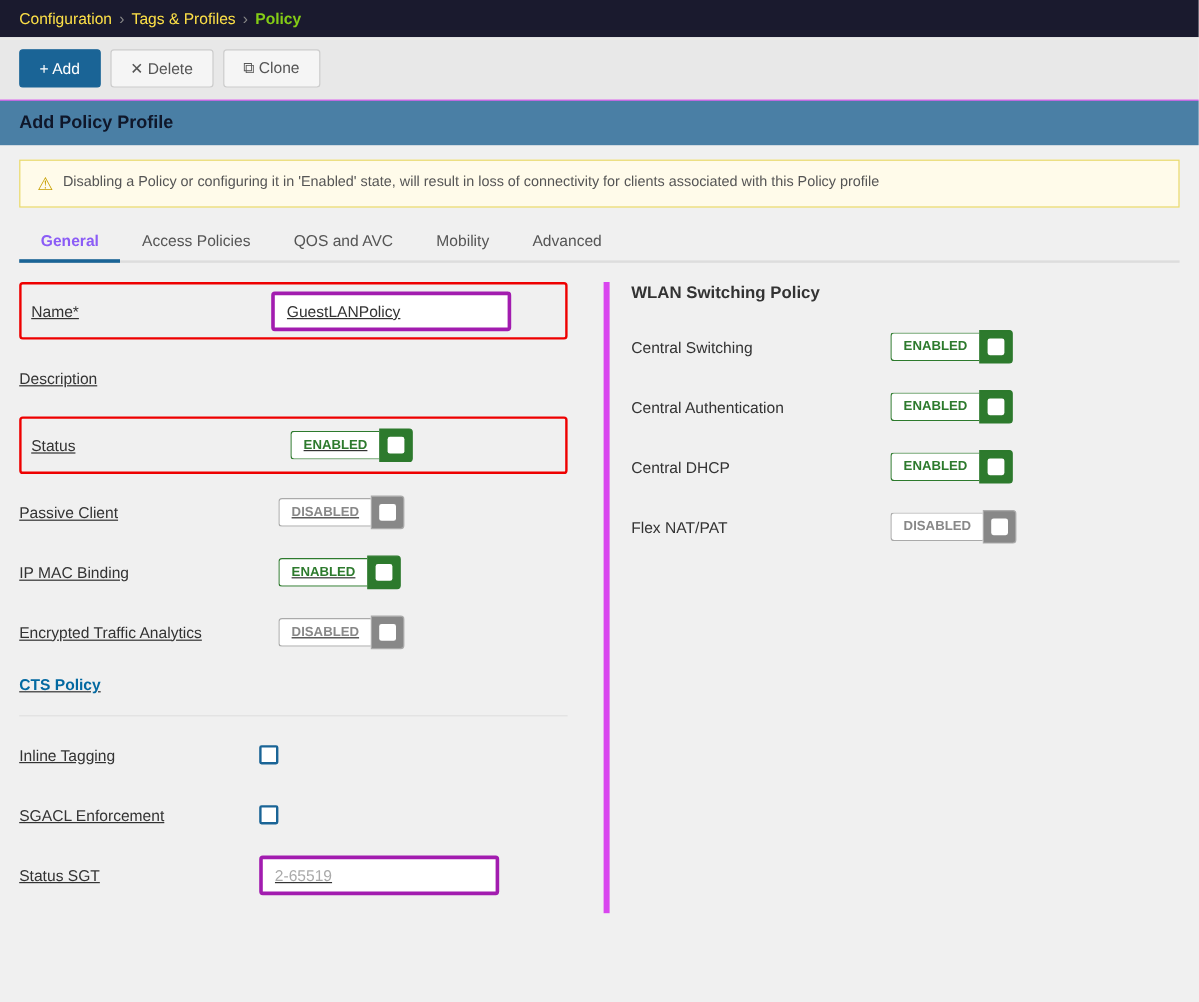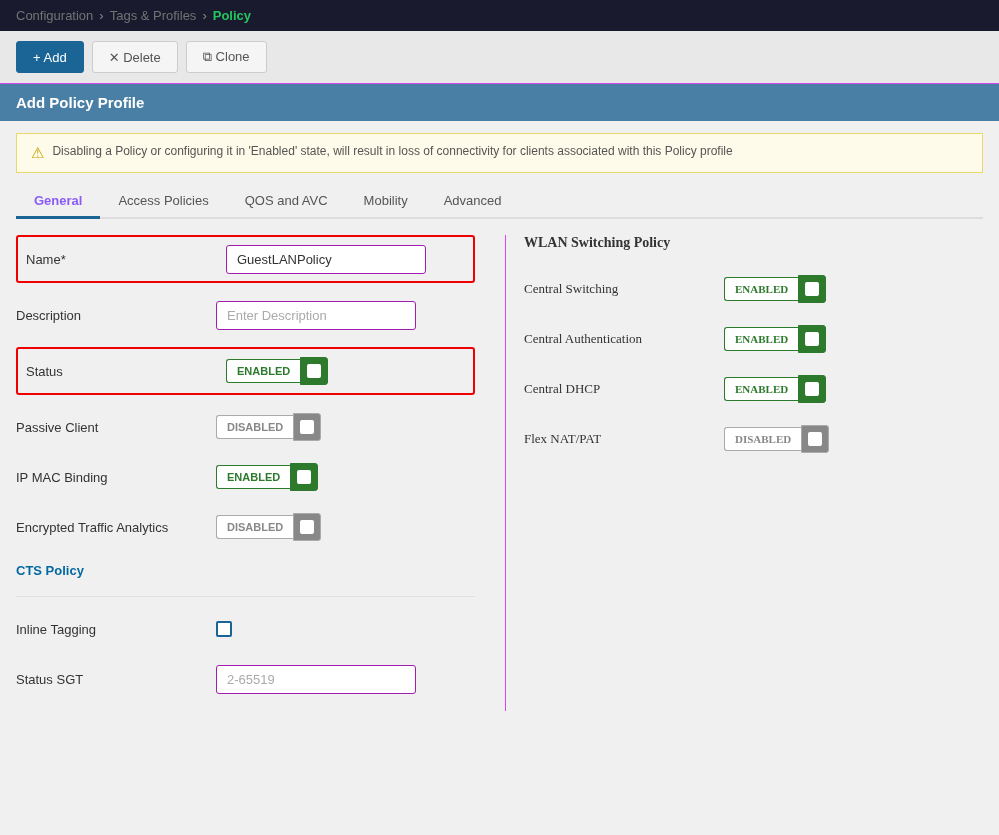--- a/index.html
+++ b/index.html
@@ -8,23 +8,23 @@
     
     .top-nav {
       background: #1a1a2e;
       color: #ccc;
       padding: 8px 16px;
       display: flex;
       align-items: center;
       gap: 6px;
       font-size: 13px;
     }
-    .top-nav a { color: #737373; text-decoration: none; }
+    .top-nav a { color: #fde047; text-decoration: none; }
     .top-nav .separator { color: #888; }
-    .top-nav .current { color: #22c55e; font-weight: bold; }
+    .top-nav .current { color: #84cc16; font-weight: bold; }
 
     
     .toolbar {
       background: #e8e8e8;
       padding: 10px 16px;
       display: flex;
       gap: 8px;
       border-bottom: 1px solid #d946ef;
     }
     .btn {
@@ -37,21 +37,21 @@
       align-items: center;
       gap: 5px;
     }
     .btn-primary { background: #1a6496; color: #fff; border-color: #1a6496; }
     .btn-secondary { background: #f5f5f5; color: #555; border-color: #ccc; }
     .btn-secondary:disabled { opacity: 0.6; cursor: default; }
 
     
     .form-title-bar {
       background: #4a7fa5;
-      color: #ffffff;
+      color: #0f172a;
       padding: 10px 16px;
       font-size: 15px;
       font-weight: bold;
     }
 
     
     .alert-banner {
       background: #fffbea;
       border: 1px solid #e8d96a;
       margin: 12px 16px;
@@ -85,40 +85,40 @@
       font-weight: bold;
     }
 
     
     .form-content {
       display: flex;
       gap: 0;
       padding: 16px;
     }
 
-    .left-section { flex: 1; padding-right: 30px; }
-    .right-section { flex: 1; padding-left: 18px; border-left: 1px solid #d946ef; font-family: Liberation Serif, serif; }
+    .left-section { flex: 1; padding-right: 30px; text-decoration: underline; }
+    .right-section { flex: 1; padding-left: 18px; border-left: 5px solid #d946ef; }
 
     
     .form-row {
       display: flex;
       align-items: center;
       margin-bottom: 14px;
       min-height: 36px;
     }
     .form-label {
       width: 200px;
       font-size: 13px;
       color: #333;
       flex-shrink: 0;
     }
     .form-control {
       flex: 1;
       padding: 6px 10px;
-      border: 1px solid #a21caf;
+      border: 3px solid #a21caf;
       border-radius: 3px;
       font-size: 13px;
       color: #333;
       background: #fff;
       max-width: 200px;
     }
     .form-control::placeholder { color: #aaa; }
 
     
     .row-bordered {
@@ -135,20 +135,21 @@
       align-items: center;
       gap: 0;
     }
     .toggle-label {
       padding: 5px 10px;
       font-size: 11px;
       font-weight: bold;
       border: 1px solid;
       border-right: none;
       border-radius: 3px 0 0 3px;
+      margin-left: 16px;
     }
     .toggle-label.enabled { background: #fff; color: #2d7a2d; border-color: #2d7a2d; }
     .toggle-label.disabled-label { background: #fff; color: #888; border-color: #aaa; }
     .toggle-switch {
       width: 28px;
       height: 28px;
       border-radius: 0 3px 3px 0;
       border: 1px solid;
       display: flex;
       align-items: center;
@@ -240,21 +241,20 @@
 
     <div class="row-bordered">
       <div class="form-row">
         <span class="form-label">Name*</span>
         <input class="form-control" type="text" value="GuestLANPolicy" style="">
       </div>
     </div>
 
     <div class="form-row">
       <span class="form-label">Description</span>
-      <input class="form-control" type="text" placeholder="Enter Description" style="">
     </div>
 
     <div class="row-bordered">
       <div class="form-row">
         <span class="form-label">Status</span>
         <div class="toggle-container">
           <span class="toggle-label enabled">ENABLED</span>
           <div class="toggle-switch on">
             <div class="toggle-dot"></div>
           </div>
@@ -293,20 +293,24 @@
     </div>
 
     <div class="section-header">CTS Policy</div>
     <hr class="section-divider">
 
     <div class="form-row">
       <span class="form-label">Inline Tagging</span>
       <div class="checkbox-blue"></div>
     </div>
 
+    <div class="form-row">
+      <span class="form-label">SGACL Enforcement</span>
+      <div class="checkbox-blue"></div>
+    </div>
 
     <div class="form-row">
       <span class="form-label">Status SGT</span>
       <input class="form-control" type="text" placeholder="2-65519" style="">
     </div>
 
   </div>
 
   <div class="right-section">
 

